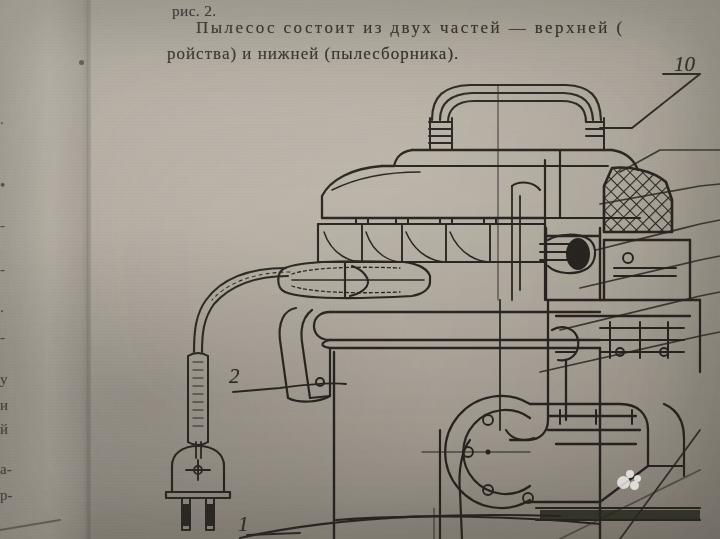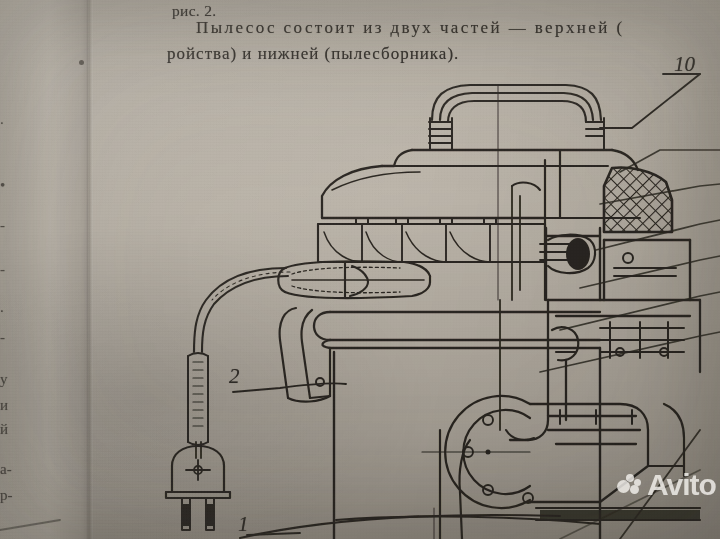--- a/index.html
+++ b/index.html
@@ -414,16 +414,15 @@
   <div class="grain"></div>
   <div class="vignette"></div>
 
   <div id="avito">
     <span class="dots">
       <i class="d1"></i>
         <i class="d2"></i>
         <i class="d3"></i>
         <i class="d4"></i>
     </span>
-    <span class="wordmark">Avito</span>
   </div>
 
 </div>
 
 </body></html>

